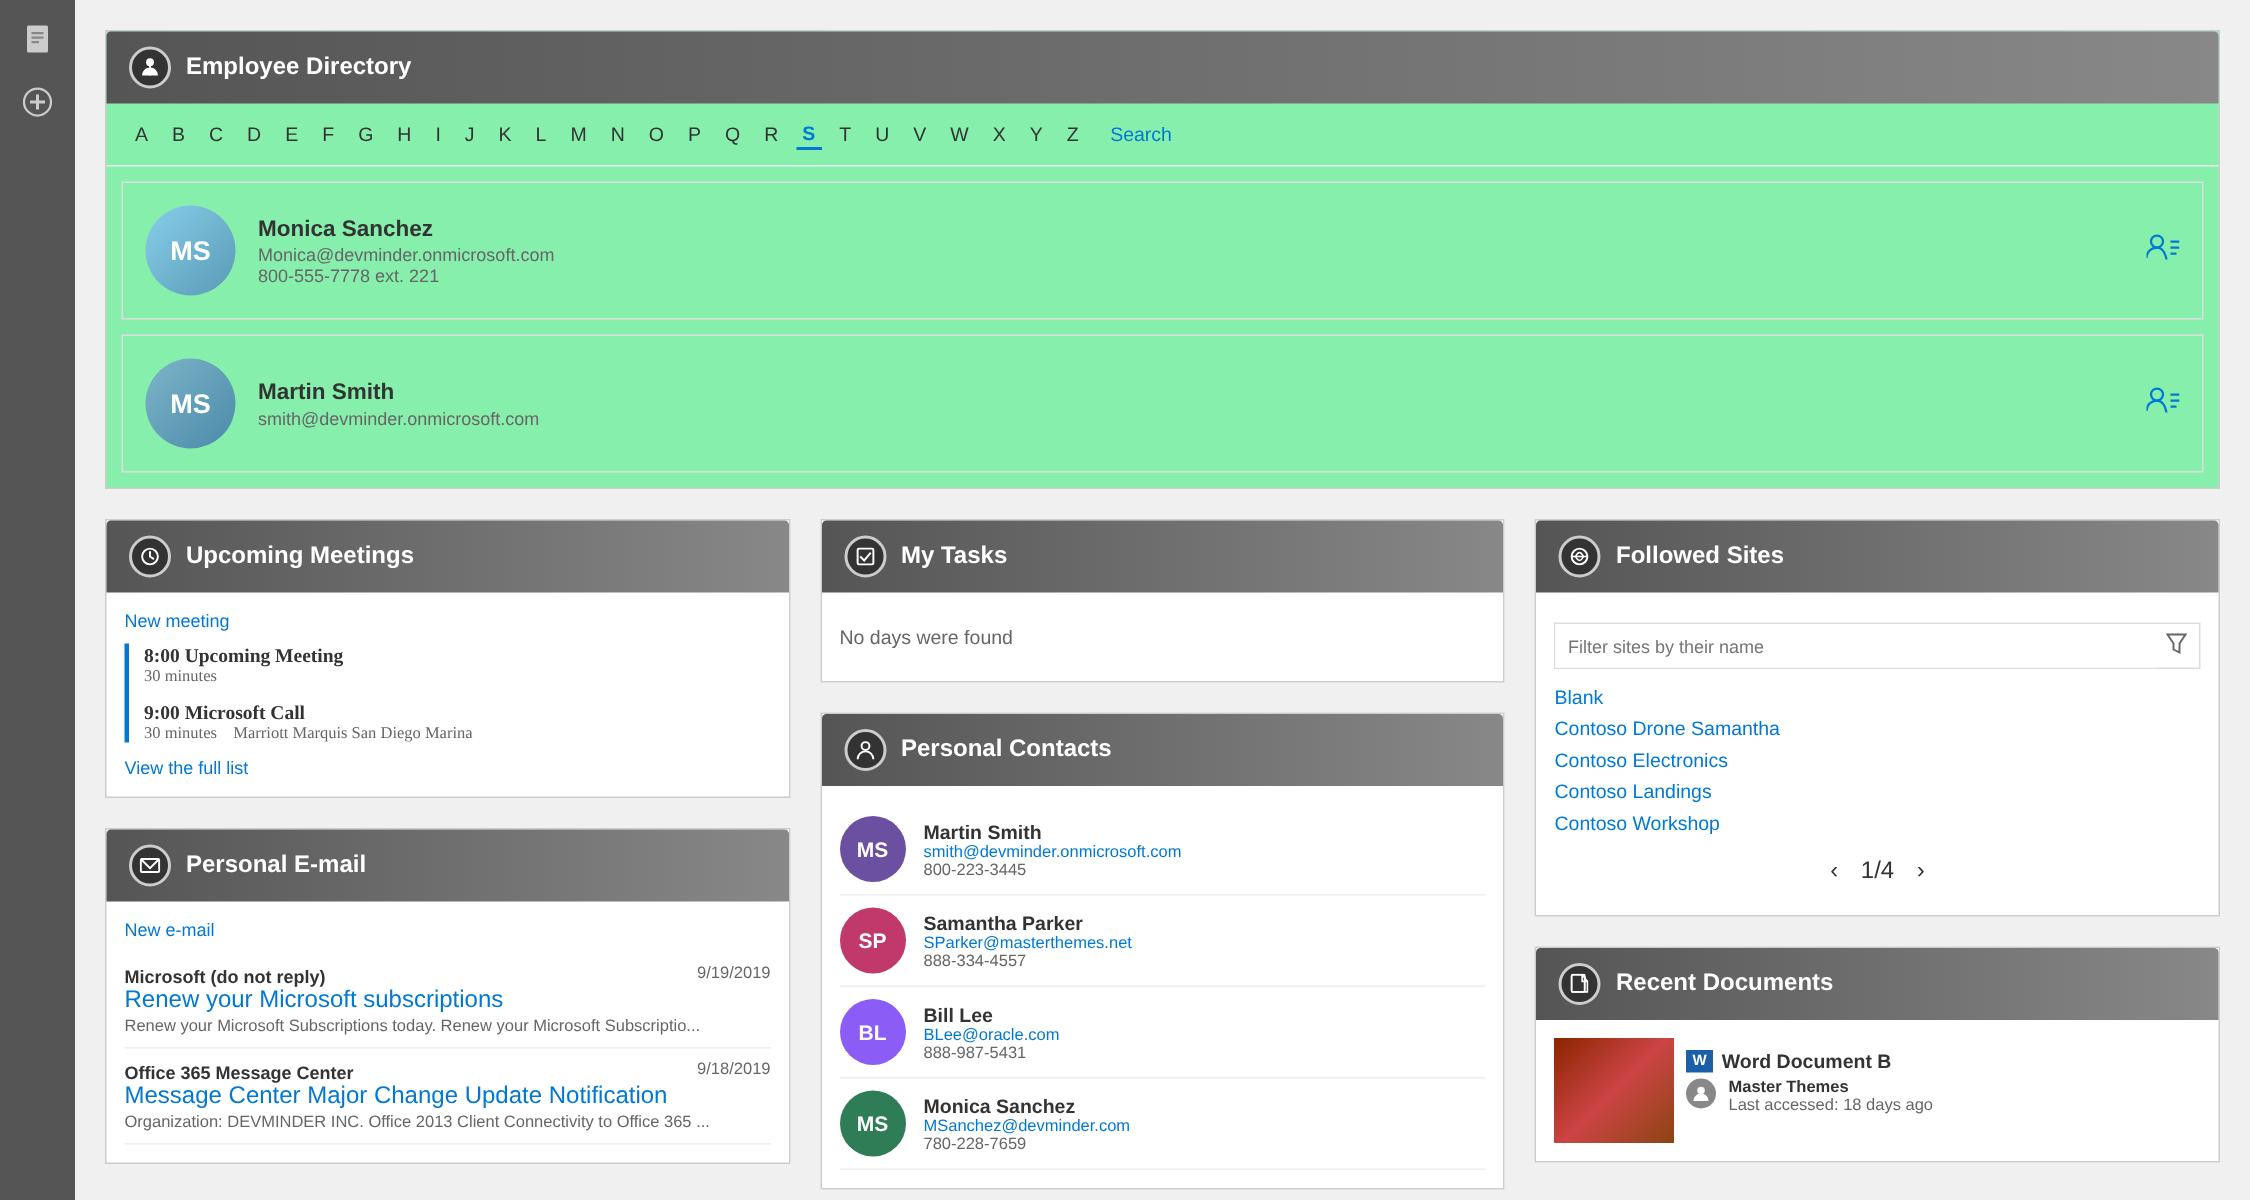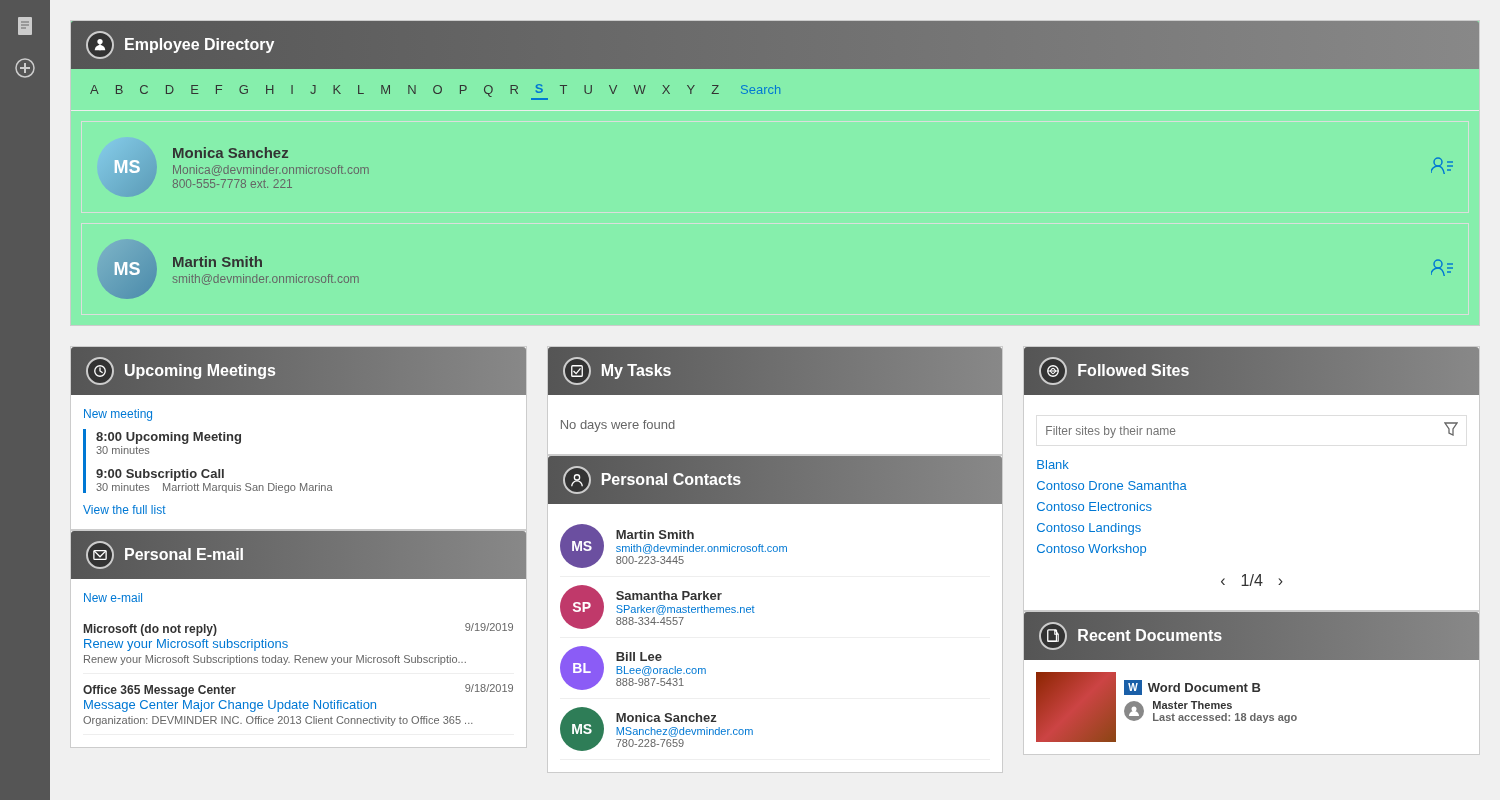--- a/index.html
+++ b/index.html
@@ -37,39 +37,39 @@
     .employee-card { display: flex; align-items: center; padding: 15px; border: 1px solid #ddd; margin: 10px; gap: 15px; }
     .employee-avatar-placeholder { width: 60px; height: 60px; border-radius: 50%; background: linear-gradient(135deg, #b0c4de, #87CEEB); flex-shrink: 0; display: flex; align-items: center; justify-content: center; font-size: 18px; font-weight: bold; color: white; }
     .employee-info { flex: 1; }
     .employee-name { font-size: 15px; font-weight: bold; color: #333; }
     .employee-email { color: #666; font-size: 12px; margin-top: 2px; }
     .employee-phone { color: #666; font-size: 12px; }
     .employee-action { color: #0078d4; font-size: 20px; cursor: pointer; }
 
     
     .three-col { display: grid; grid-template-columns: 1fr 1fr 1fr; gap: 20px; margin-bottom: 20px; }
-    .two-col-left { display: flex; flex-direction: column; }
+    .two-col-left { display: flex; flex-direction: column; gap: 20px; }
 
     
     .widget { background: white; border: 1px solid #ccc; }
     .widget-body { padding: 12px; }
 
     
     .new-link { color: #0078d4; font-size: 12px; cursor: pointer; margin-bottom: 8px; display: block; }
-    .meeting-timeline { border-left: 3px solid #0078d4; padding-left: 10px; margin: 8px 0; }
+    .meeting-timeline { border-left: 3px solid #0078d4; padding-left: 10px; margin: 8px 0; font-family: Liberation Serif, serif; }
     .meeting-item { margin-bottom: 10px; }
     .meeting-time { font-weight: bold; font-size: 13px; }
     .meeting-title { font-weight: bold; font-size: 13px; }
     .meeting-detail { color: #666; font-size: 11px; }
     .view-link { color: #0078d4; font-size: 12px; cursor: pointer; margin-top: 8px; display: block; }
 
     
     .email-item { border-bottom: 1px solid #eee; padding: 8px 0; }
     .email-sender { font-weight: bold; font-size: 12px; }
-    .email-subject { color: #0078d4; font-size: 13px; cursor: pointer; }
+    .email-subject { color: #0078d4; font-size: 16px; cursor: pointer; }
     .email-date { float: right; color: #666; font-size: 11px; }
     .email-preview { color: #666; font-size: 11px; margin-top: 2px; white-space: nowrap; overflow: hidden; text-overflow: ellipsis; }
 
     
     .no-tasks { color: #666; font-size: 13px; padding: 10px 0; }
 
     
     .contact-item { display: flex; align-items: center; gap: 12px; padding: 8px 0; border-bottom: 1px solid #eee; }
     .contact-avatar { width: 44px; height: 44px; border-radius: 50%; display: flex; align-items: center; justify-content: center; font-weight: bold; color: white; font-size: 14px; flex-shrink: 0; }
     .contact-name { font-weight: bold; font-size: 13px; }
@@ -83,24 +83,24 @@
     .site-link { display: block; color: #0078d4; font-size: 13px; padding: 3px 0; cursor: pointer; }
     .pagination { display: flex; align-items: center; justify-content: center; gap: 15px; padding: 8px; margin-top: 5px; }
     .page-btn { cursor: pointer; color: #333; font-size: 16px; }
     .page-info { font-size: 16px; }
 
     
     .doc-thumbnail { width: 80px; height: 70px; background: #8B4513; flex-shrink: 0; overflow: hidden; }
     .doc-thumb-img { width: 100%; height: 100%; background: linear-gradient(135deg, #8B2500, #c44, #8B4513); }
     .doc-info { flex: 1; padding: 8px; }
     .doc-title { font-weight: bold; font-size: 13px; color: #333; }
-    .doc-meta { display: flex; align-items: center; gap: 8px; margin-top: 4px; }
+    .doc-meta { display: flex; gap: 8px; margin-top: 4px; }
     .doc-meta-icon { width: 20px; height: 20px; border-radius: 50%; background: #ccc; display: flex; align-items: center; justify-content: center; font-size: 10px; }
     .doc-meta-bold { font-weight: bold; font-size: 11px; }
-    .doc-accessed { font-size: 11px; color: #666; font-weight: bold; }
+    .doc-accessed { font-size: 11px; color: #666; }
     .doc-row { display: flex; }
     .word-icon { font-size: 10px; font-weight: bold; color: white; background: #1a5fa8; padding: 2px 4px; }
   </style>
 </head>
 <body>
 
 <div class="sidebar">
   <div class="sidebar-icon">
     <svg viewBox="0 0 20 20">
         <rect x="3" y="1" width="14" height="18" rx="1" fill="#ccc"></rect>
@@ -213,21 +213,21 @@
         <div class="widget-body">
           <a class="new-link">New meeting</a>
           <div class="meeting-timeline">
             <div class="meeting-item">
               <span class="meeting-time">8:00</span>
               <span class="meeting-title"> Upcoming Meeting</span>
               <div class="meeting-detail">30 minutes</div>
             </div>
             <div class="meeting-item">
               <span class="meeting-time">9:00</span>
-              <span class="meeting-title"> Subscriptio Call</span>
+              <span class="meeting-title"> Microsoft Call</span>
               <div class="meeting-detail">30 minutes &nbsp;&nbsp; Marriott Marquis San Diego Marina</div>
             </div>
           </div>
           <a class="view-link">View the full list</a>
         </div>
       </div>
 
       <div class="widget">
         <div class="section-header">
           <div class="header-icon">

